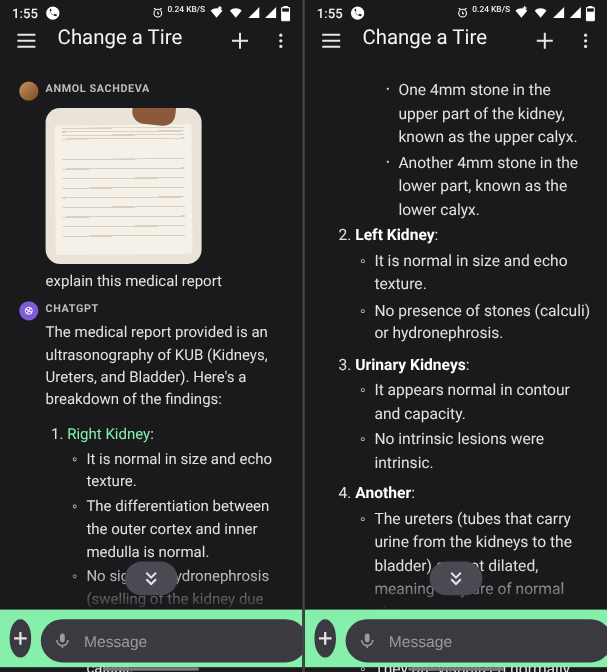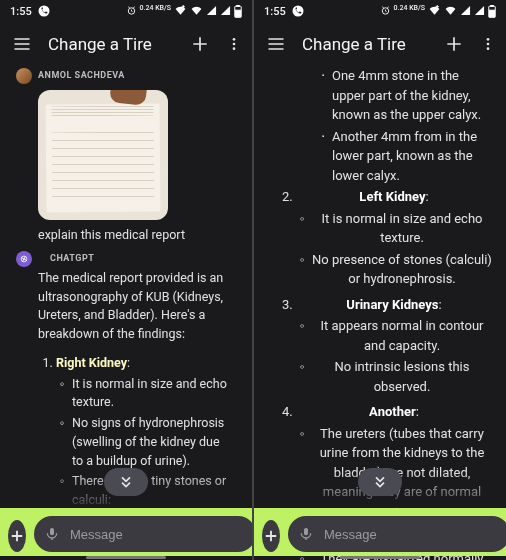--- a/index.html
+++ b/index.html
@@ -31,21 +31,20 @@
     font-size: 11px;
     font-weight: 500;
     color: #f0f0f0;
   }
   .statusbar .left { display: flex; align-items: center; gap: 6px; }
   .statusbar .right { display: flex; align-items: flex-start; gap: 3px; }
   .statusbar svg { display: block; }
   .appbar {
     height: 44px;
     display: flex;
-    align-items: center;
     padding: 0 10px;
     gap: 14px;
   }
   .appbar .title { font-size: 17px; font-weight: 400; flex: 1; color: #f5f5f7; }
   .appbar .iconbtn {
     width: 24px;
     height: 24px;
     display: flex;
     align-items: center;
     justify-content: center;
@@ -110,37 +109,37 @@
     position: absolute;
     top: -2px; right: 22px;
     width: 36px; height: 16px;
     background: #8a5a3a;
     border-radius: 0 0 10px 10px;
     transform: rotate(6deg);
   }
   .prompt-text { padding: 0 14px 4px 32px; }
   .response { padding: 0 14px 0 32px; }
   .gpt-label-row {
-    display: flex; align-items: center; gap: 18px;
+    display: flex; align-items: center; gap: 6px;
     padding: 2px 10px;
     font-size: 9px;
     font-weight: 700;
     letter-spacing: 0.5px;
     color: #bdbdbf;
   }
   ol.findings {
     padding-left: 18px;
     margin-top: 10px;
   }
   ol.findings > li {
     margin-bottom: 6px;
   }
   ol.findings > li > .hd {
-    font-weight: 700;
-    color: #fef9c3;
+    font-weight: 400;
+    color: #86efac;
   }
   ul.sub {
     list-style: none;
     padding-left: 6px;
     margin-top: 2px;
   }
   ul.sub > li {
     position: relative;
     padding-left: 10px;
     margin-bottom: 2px;
@@ -163,23 +162,23 @@
     background: #4a4a52;
     display: flex;
     align-items: center;
     justify-content: center;
     color: #e5e5e7;
   }
   .composer {
     position: absolute;
     left: 0; right: 0; bottom: 4px;
     padding: 8px 8px 4px 8px;
-    background: #bef264;
-    display: flex;
-    align-items: flex-end;
+    background: #86efac;
+    display: flex;
+    align-items: flex-start;
     gap: 8px;
   }
   .plus-btn {
     width: 32px; height: 32px;
     border-radius: 50%;
     background: #3a3a40;
     display: flex;
     align-items: center;
     justify-content: center;
     color: #e5e5e7;
@@ -216,21 +215,21 @@
     flex: 1;
     overflow: hidden;
     font-size: 13px;
     line-height: 1.5;
     color: #e2e2e4;
     padding: 0 14px 0 12px;
   }
   ol.findings2 {
     padding-left: 18px;
   }
-  ol.findings2 > li { margin-bottom: 6px; text-align: center; }
+  ol.findings2 > li { margin-bottom: 6px; }
   ol.findings2 > li > .hd { font-weight: 700; color: #fff; }
   .trunc-top {
     list-style: none;
     padding-left: 12px;
   }
   .trunc-top > li {
     position: relative;
     padding-left: 10px;
     margin-bottom: 2px;
   }
@@ -337,20 +336,21 @@
       <span>CHATGPT</span>
     </div>
 
     <div class="response">
       <div>The medical report provided is an ultrasonography of KUB (Kidneys, Ureters, and Bladder). Here's a breakdown of the findings:</div>
       <ol class="findings">
         <li>
           <span class="hd">Right Kidney</span>:
           <ul class="sub">
             <li>It is normal in size and echo texture.</li>
+            <li>The differentiation between the outer cortex and inner medulla is normal.</li>
             <li>No signs of hydronephrosis (swelling of the kidney due to a buildup of urine).</li>
             <li>
               <span>There are two tiny stones or calculi:</span>
               
             </li>
           </ul>
         </li>
       </ol>
     </div>
   </div>
@@ -436,35 +436,35 @@
           <circle cx="12" cy="5" r="2"></circle>
           <circle cx="12" cy="12" r="2"></circle>
           <circle cx="12" cy="19" r="2"></circle>
         </svg>
     </div>
   </div>
 
   <div class="content2">
     <ul class="trunc-top" style="padding-left:56px">
       <li>One 4mm stone in the upper part of the kidney, known as the upper calyx.</li>
-      <li>Another 4mm from in the lower part, known as the lower calyx.</li>
+      <li>Another 4mm stone in the lower part, known as the lower calyx.</li>
     </ul>
     <ol class="findings2" start="2" style="padding-left:30px">
       <li>
         <span class="hd">Left Kidney</span>:
         <ul class="sub">
           <li>It is normal in size and echo texture.</li>
           <li>No presence of stones (calculi) or hydronephrosis.</li>
         </ul>
       </li>
       <li>
         <span class="hd">Urinary Kidneys</span>:
         <ul class="sub">
           <li>It appears normal in contour and capacity.</li>
-          <li>No intrinsic lesions this observed.</li>
+          <li>No intrinsic lesions were intrinsic.</li>
         </ul>
       </li>
       <li>
         <span class="hd">Another</span>:
         <ul class="sub">
           <li>The ureters (tubes that carry urine from the kidneys to the bladder) are not dilated, meaning they are of normal size.</li>
         </ul>
       </li>
       <li>
         <span class="hd">VUJs (Vesicoureteral Junctions)</span>:

